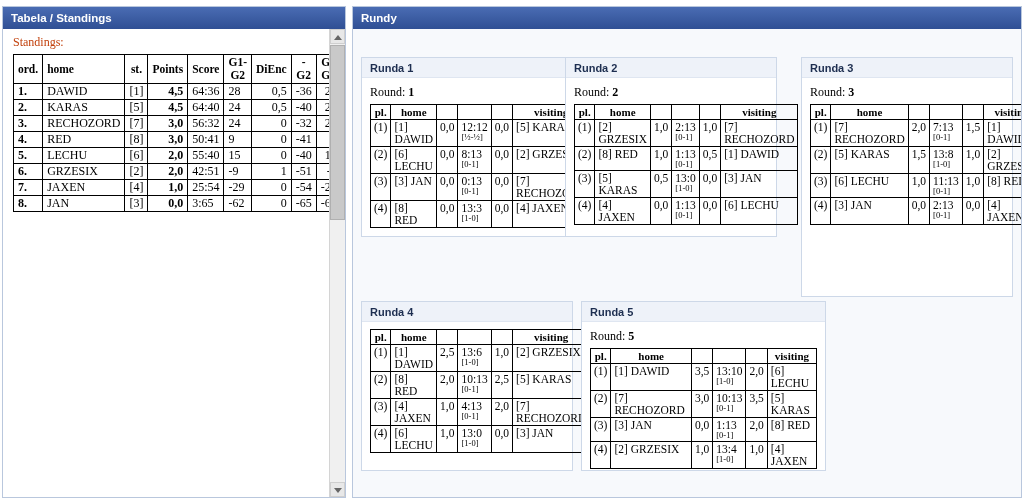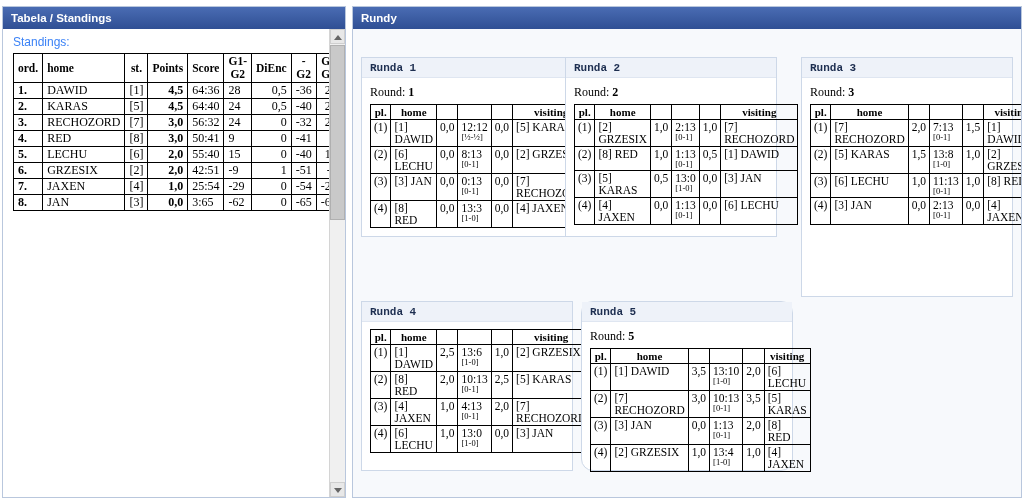--- a/index.html
+++ b/index.html
@@ -99,23 +99,23 @@
     left: 0;
     width: 15px;
     height: 175px;
     background: #c9c9c9;
     border: 1px solid #b0b0b0;
     box-sizing: border-box;
   }
 
   
   .standings-label {
-    font-family: Liberation Sans, sans-serif;
+    font-family: Liberation Serif, serif;
     font-size: 12px;
-    color: #3b82f6;
+    color: #c2410c;
     padding: 6px 0 4px 10px;
   }
   table.std {
     border-collapse: collapse;
     margin-left: 10px;
     font-family: "Liberation Serif", serif;
     font-size: 12px;
     color: #000;
     padding-left: 31px;
   }
@@ -142,21 +142,21 @@
   
   .round-card {
     position: absolute;
     border: 1px solid #cdd8e8;
     background: #ffffff;
     box-sizing: border-box;
   }
   .round-card-header {
     background: #eef2f9;
     border-bottom: 1px solid #dfe6f1;
-    font-family: Liberation Mono, monospace;
+    font-family: Liberation Sans, sans-serif;
     font-weight: bold;
     font-size: 11px;
     color: #1d2e50;
     padding: 5px 8px;
     height: 20px;
     box-sizing: border-box;
     line-height: 10px;
   }
   .round-card-body {
     padding: 7px 8px 8px 8px;
@@ -197,21 +197,21 @@
     font-size: 8.5px;
     line-height: 9px;
     color: #000;
   }
 
   
   #card-r1 { left: 8px;  top: 28px;  width: 212px; height: 180px; }
   #card-r2 { left: 212px; top: 28px; width: 212px; height: 180px; }
   #card-r3 { left: 448px; top: 28px; width: 212px; height: 240px; }
   #card-r4 { left: 8px;  top: 272px; width: 212px; height: 170px; }
-  #card-r5 { left: 228px; top: 272px; width: 212px; height: 170px; border-radius: 12px; }
+  #card-r5 { left: 228px; top: 272px; width: 245px; height: 170px; }
 </style>
 </head>
 <body>
 
 <div id="app">
 
   <div class="panel" id="panel-standings">
     <div class="panel-header">Tabela / Standings</div>
     <div class="panel-body">
       <div class="standings-label">Standings:</div>

